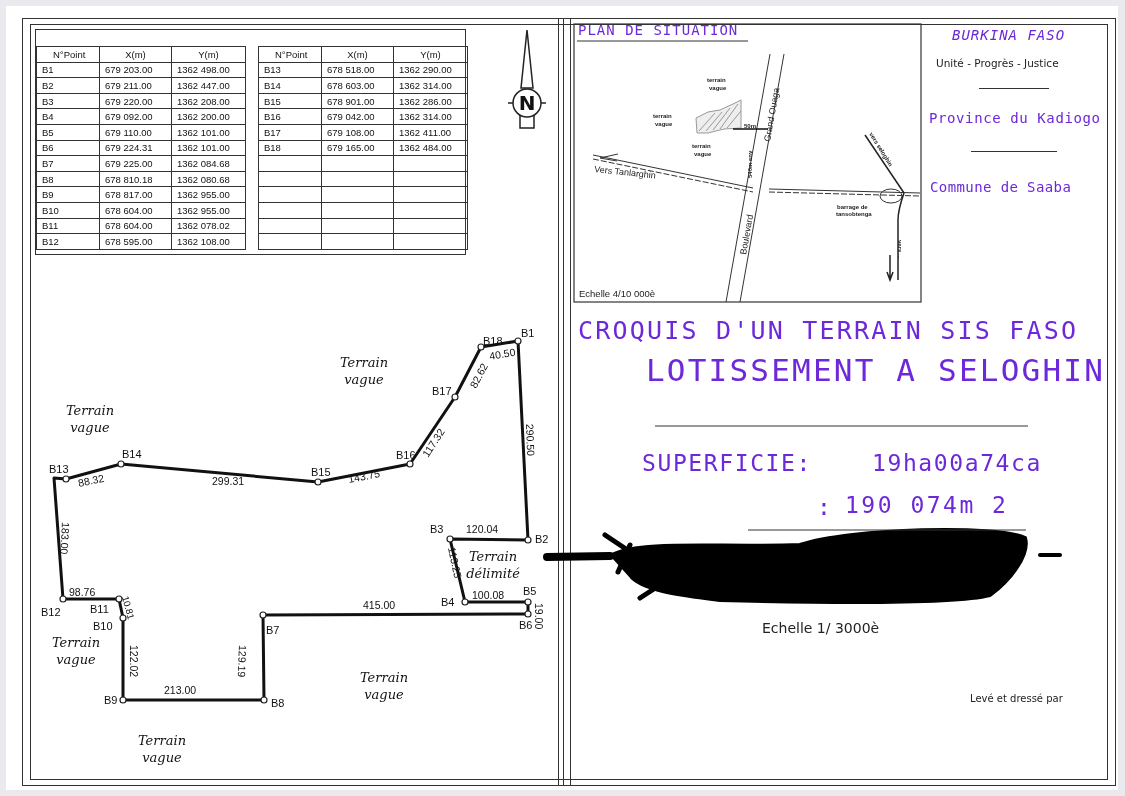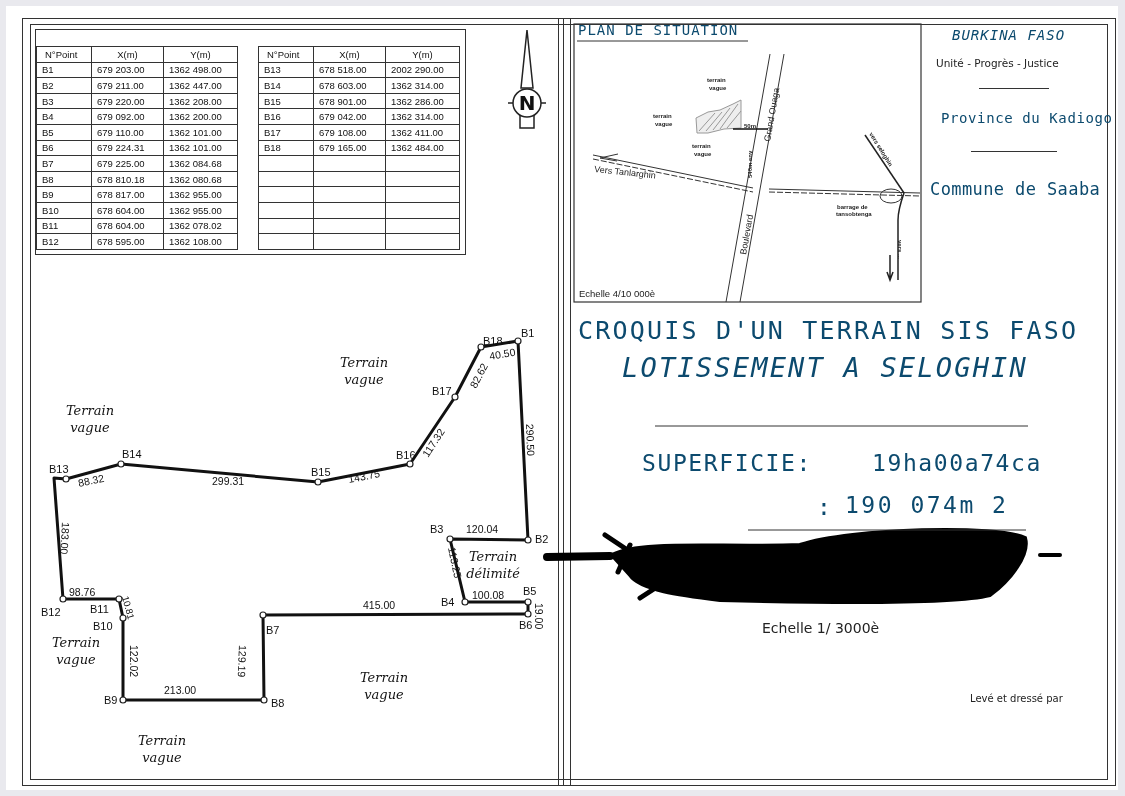--- a/index.html
+++ b/index.html
@@ -5,27 +5,27 @@
   html,body{margin:0;padding:0;}
   body{width:1125px;height:796px;background:#e9e9ee;position:relative;overflow:hidden;font-family:"DejaVu Sans",sans-serif;}
   .sheet{position:absolute;left:6px;top:6px;width:1112px;height:784px;background:#fff;}
   .frame-outer{position:absolute;left:22px;top:18px;width:1094px;height:768px;border:1.5px solid #333;box-sizing:border-box;}
   .frame-inner{position:absolute;left:30px;top:24px;width:1078px;height:756px;border:1.5px solid #333;box-sizing:border-box;}
   .divider{position:absolute;top:18px;width:0;height:768px;border-left:1.5px solid #333;}
   .tables-box{position:absolute;left:35px;top:29px;width:431px;height:226px;border:1px solid #333;box-sizing:border-box;}
   table.coords{position:absolute;border-collapse:collapse;font-family:"Liberation Sans",sans-serif;font-size:9.5px;color:#111;}
   table.coords td, table.coords th{border:1px solid #333;height:14.6px;padding:0 0 0 5px;font-weight:normal;text-align:left;white-space:nowrap;}
   table.coords th{text-align:center;padding:0;}
-  table.coords th.pt{text-align:left;padding-left:8px;}
+  table.coords th.pt{text-align:left;padding-left:16px;}
   .t1{left:36px;top:46px;}
   .t2{left:258px;top:46px;}
   .c-pt{width:46px}.c-x{width:71px}.c-y{width:73px}
   svg{position:absolute;left:0;top:0;}
   .txt{position:absolute;color:#222;white-space:nowrap;}
-  .cadtxt{font-family:"DejaVu Sans Mono",monospace;letter-spacing:1px;font-weight:200;color:#0c4a6e;}
+  .cadtxt{font-family:"DejaVu Sans Mono",monospace;letter-spacing:1px;font-weight:200;color:#6d28d9;}
   .serif-it{font-family:"DejaVu Serif",serif;font-style:italic;font-size:13px;line-height:17px;text-align:center;color:#111;}
   .hline{position:absolute;border-top:1px solid #333;height:0;}
 </style>
 </head>
 <body>
 
 <div class="sheet"></div>
 <div class="frame-outer"></div>
 <div class="frame-inner"></div>
 <div class="divider" style="left:558px"></div>
@@ -107,21 +107,21 @@
 <table class="coords t2">
   <tbody>
       <tr>
     <th class="pt c-pt">N°Point</th>
     <th class="c-x">X(m)</th>
     <th class="c-y">Y(m)</th>
   </tr>
   <tr>
         <td>B13</td>
         <td>678 518.00</td>
-        <td>2002 290.00</td>
+        <td>1362 290.00</td>
       </tr>
   <tr>
         <td>B14</td>
         <td>678 603.00</td>
         <td>1362 314.00</td>
       </tr>
   <tr>
         <td>B15</td>
         <td>678 901.00</td>
         <td>1362 286.00</td>
@@ -335,26 +335,26 @@
   <div>Terrain</div>
   <div>délimité</div>
 </div>
 
 <div class="txt cadtxt" style="left:578px;top:22px;font-size:14px;">PLAN  DE  SITUATION</div>
 <div class="txt" style="left:579px;top:288px;font-size:9.5px;font-family:'Liberation Sans',sans-serif;">Echelle 4/10 000è</div>
 
 <div class="txt cadtxt" style="left:952px;top:27px;font-size:14px;font-style:italic;">BURKINA FASO</div>
 <div class="txt" style="left:936px;top:57px;font-size:10.5px;font-family:'DejaVu Sans',sans-serif;">Unité - Progrès - Justice</div>
 <div class="hline" style="left:979px;top:88px;width:70px;"></div>
-<div class="txt cadtxt" style="left:929px;top:110px;font-size:14px;letter-spacing:0.6px;margin-left:12px;">Province du Kadiogo</div>
+<div class="txt cadtxt" style="left:929px;top:110px;font-size:14px;letter-spacing:0.6px;">Province du Kadiogo</div>
 <div class="hline" style="left:971px;top:151px;width:86px;"></div>
-<div class="txt cadtxt" style="left:930px;top:179px;font-size:17px;letter-spacing:0.4px;">Commune   de Saaba</div>
+<div class="txt cadtxt" style="left:930px;top:179px;font-size:14px;letter-spacing:0.4px;">Commune   de Saaba</div>
 
 <div class="txt cadtxt" style="left:578px;top:316px;font-size:25px;letter-spacing:2.2px;">CROQUIS D'UN TERRAIN SIS FASO</div>
-<div class="txt cadtxt" style="left:622px;top:352px;font-size:27px;letter-spacing:2.2px;font-style:italic;">LOTISSEMENT A SELOGHIN</div>
+<div class="txt cadtxt" style="left:646px;top:352px;font-size:31px;letter-spacing:2.2px;">LOTISSEMENT A SELOGHIN</div>
 
 <div class="txt cadtxt" style="left:642px;top:450px;font-size:23px;letter-spacing:1.6px;">SUPERFICIE:</div>
 <div class="txt cadtxt" style="left:872px;top:450px;font-size:23px;letter-spacing:1.6px;">19ha00a74ca</div>
 <div class="txt cadtxt" style="left:817px;top:494px;font-size:23px;">:</div>
 <div class="txt cadtxt" style="left:845px;top:492px;font-size:23px;letter-spacing:2.5px;">190 074m 2</div>
 
 <div class="txt" style="left:762px;top:620px;font-size:14px;font-family:'DejaVu Sans',sans-serif;">Echelle 1/ 3000è</div>
 <div class="txt" style="left:970px;top:681px;font-size:10px;font-family:'DejaVu Sans',sans-serif;margin-top:12px;">Levé et dressé par</div>
 
 </body></html>

